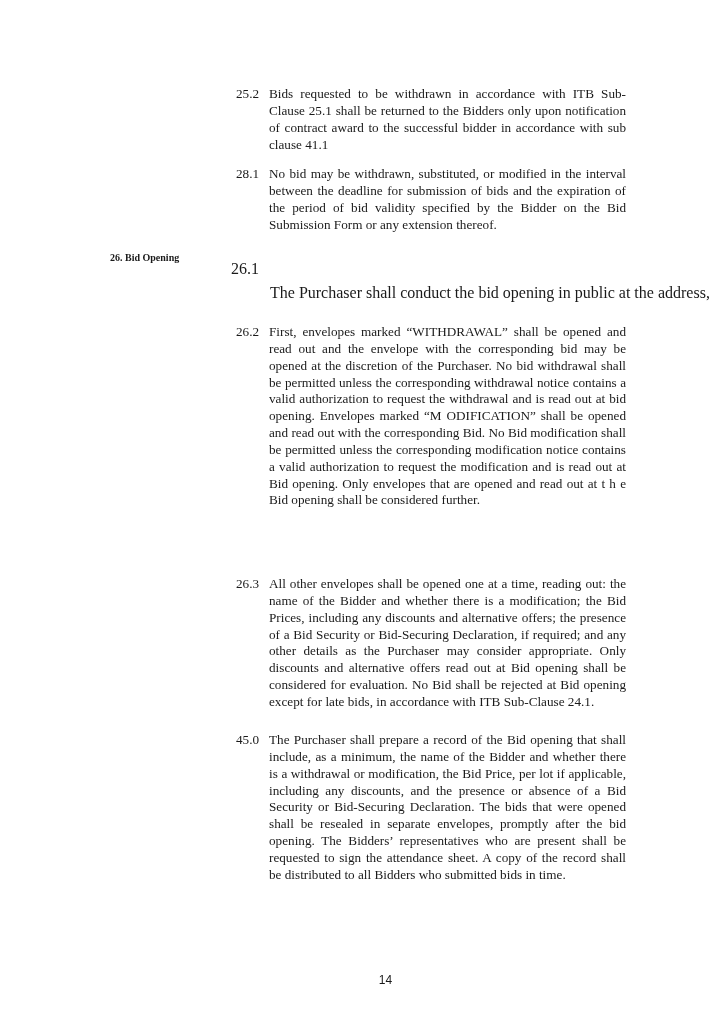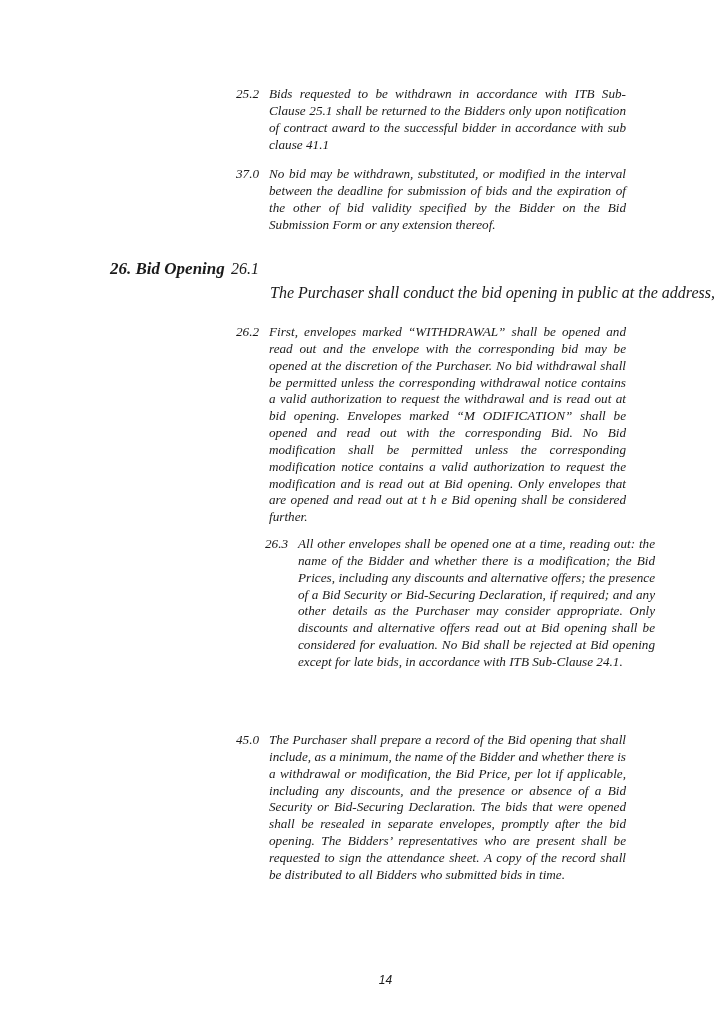--- a/index.html
+++ b/index.html
@@ -1,58 +1,58 @@
 <!DOCTYPE html>
 <html><head>
   <meta charset="utf-8">
   <style>
     html, body { margin: 0; padding: 0; background: #ffffff; }
     body { width: 723px; height: 1024px; position: relative; overflow: hidden; color: #1a1a1a; font-family: "Liberation Serif", serif; }
-    .page { position: absolute; left: 0; top: 0; width: 723px; height: 1024px; font-style: italic; }
+    .page { position: absolute; left: 0; top: 0; width: 723px; height: 1024px; }
     .clause { position: absolute; left: 236px; width: 390px; font-size: 13.2px; line-height: 16.85px; }
     .clause .num { position: absolute; left: 0; top: 0; }
     .clause .body { margin-left: 33px; text-align: justify; text-align-last: left; }
-    .section-heading { position: absolute; left: 110px; top: 261px; font-weight: bold; font-size: 17px; line-height: 16.85px; }
+    .section-heading { position: absolute; left: 110px; top: 250px; font-weight: bold; font-size: 10px; line-height: 16.85px; }
     .clause-261 { position: absolute; left: 231px; top: 261px; width: 396px; font-size: 16px; line-height: 16.85px; }
     .clause-261 .num { position: absolute; left: 0; top: 0; }
     .clause-261 .body { margin-left: 39px; text-indent: 0; }
     .clause-261 .first { white-space: nowrap; margin-top: 24px; }
     .bold { font-weight: bold; }
     .page-number { position: absolute; left: 0; width: 100%; top: 973px; text-align: center; font-family: "Liberation Sans", sans-serif; font-size: 12px; padding-left: 24px; }
   </style>
 </head>
 <body>
 
 <div class="page">
 
   <div class="clause" style="top:86px;">
     <span class="num">25.2</span>
     <div class="body">Bids requested to be withdrawn in accordance with ITB Sub-Clause 25.1 shall be returned to the Bidders only upon notification of contract award to the successful bidder in accordance with sub clause 41.1</div>
   </div>
 
   <div class="clause" style="top:166px;">
-    <span class="num">37.0</span>
-    <div class="body">No bid may be withdrawn, substituted, or modified in the interval between the deadline for submission of bids and the expiration of the other of bid validity specified by the Bidder on the Bid Submission Form or any extension thereof.</div>
+    <span class="num">28.1</span>
+    <div class="body">No bid may be withdrawn, substituted, or modified in the interval between the deadline for submission of bids and the expiration of the period of bid validity specified by the Bidder on the Bid Submission Form or any extension thereof.</div>
   </div>
 
   <div class="section-heading">26. Bid Opening</div>
 
   <div class="clause-261">
     <span class="num">26.1</span>
     <div class="body">
       <div class="first">The Purchaser shall conduct the bid opening in public at the address,</div>
     </div>
   </div>
 
   <div class="clause" style="top:308px;margin-top:16px;">
     <span class="num">26.2</span>
     <div class="body">First, envelopes marked “WITHDRAWAL” shall be opened and read out and the envelope with the corresponding bid may be opened at the discretion of the Purchaser.  No bid withdrawal shall be permitted unless the corresponding withdrawal notice contains a valid authorization to request the withdrawal and is read out at bid opening.  Envelopes marked “M ODIFICATION” shall be opened and read out with the corresponding Bid. No Bid modification shall be permitted unless the corresponding modification notice contains a valid authorization to request the modification and is read out at Bid opening. Only envelopes that are opened and read out at t h e  Bid opening shall be considered further.</div>
   </div>
 
-  <div class="clause" style="top:536px;margin-left:29px;">
+  <div class="clause" style="top:576px;">
     <span class="num">26.3</span>
     <div class="body">All other envelopes shall be opened one at a time, reading out: the name of the Bidder and whether there is a modification; the Bid Prices, including any discounts and alternative offers; the presence of a Bid Security or Bid-Securing Declaration, if required; and any other details as the Purchaser may consider appropriate.  Only discounts and alternative offers read out at Bid opening shall be considered for evaluation.  No Bid shall be rejected at Bid opening except for late bids, in accordance with ITB Sub-Clause 24.1.</div>
   </div>
 
   <div class="clause" style="top:732px;">
     <span class="num">45.0</span>
     <div class="body">The Purchaser shall prepare a record of the Bid opening that shall include, as a minimum, the name of the Bidder and whether there is a withdrawal or modification, the Bid Price, per lot if applicable, including any discounts, and the presence or absence of a Bid Security or Bid-Securing Declaration.  The bids that were opened shall be resealed in separate envelopes, promptly after the bid opening. The Bidders’ representatives who are present shall be requested to sign the attendance sheet.  A copy of the record shall be distributed to all Bidders who submitted bids in time.</div>
   </div>
 
   <div class="page-number">14</div>

